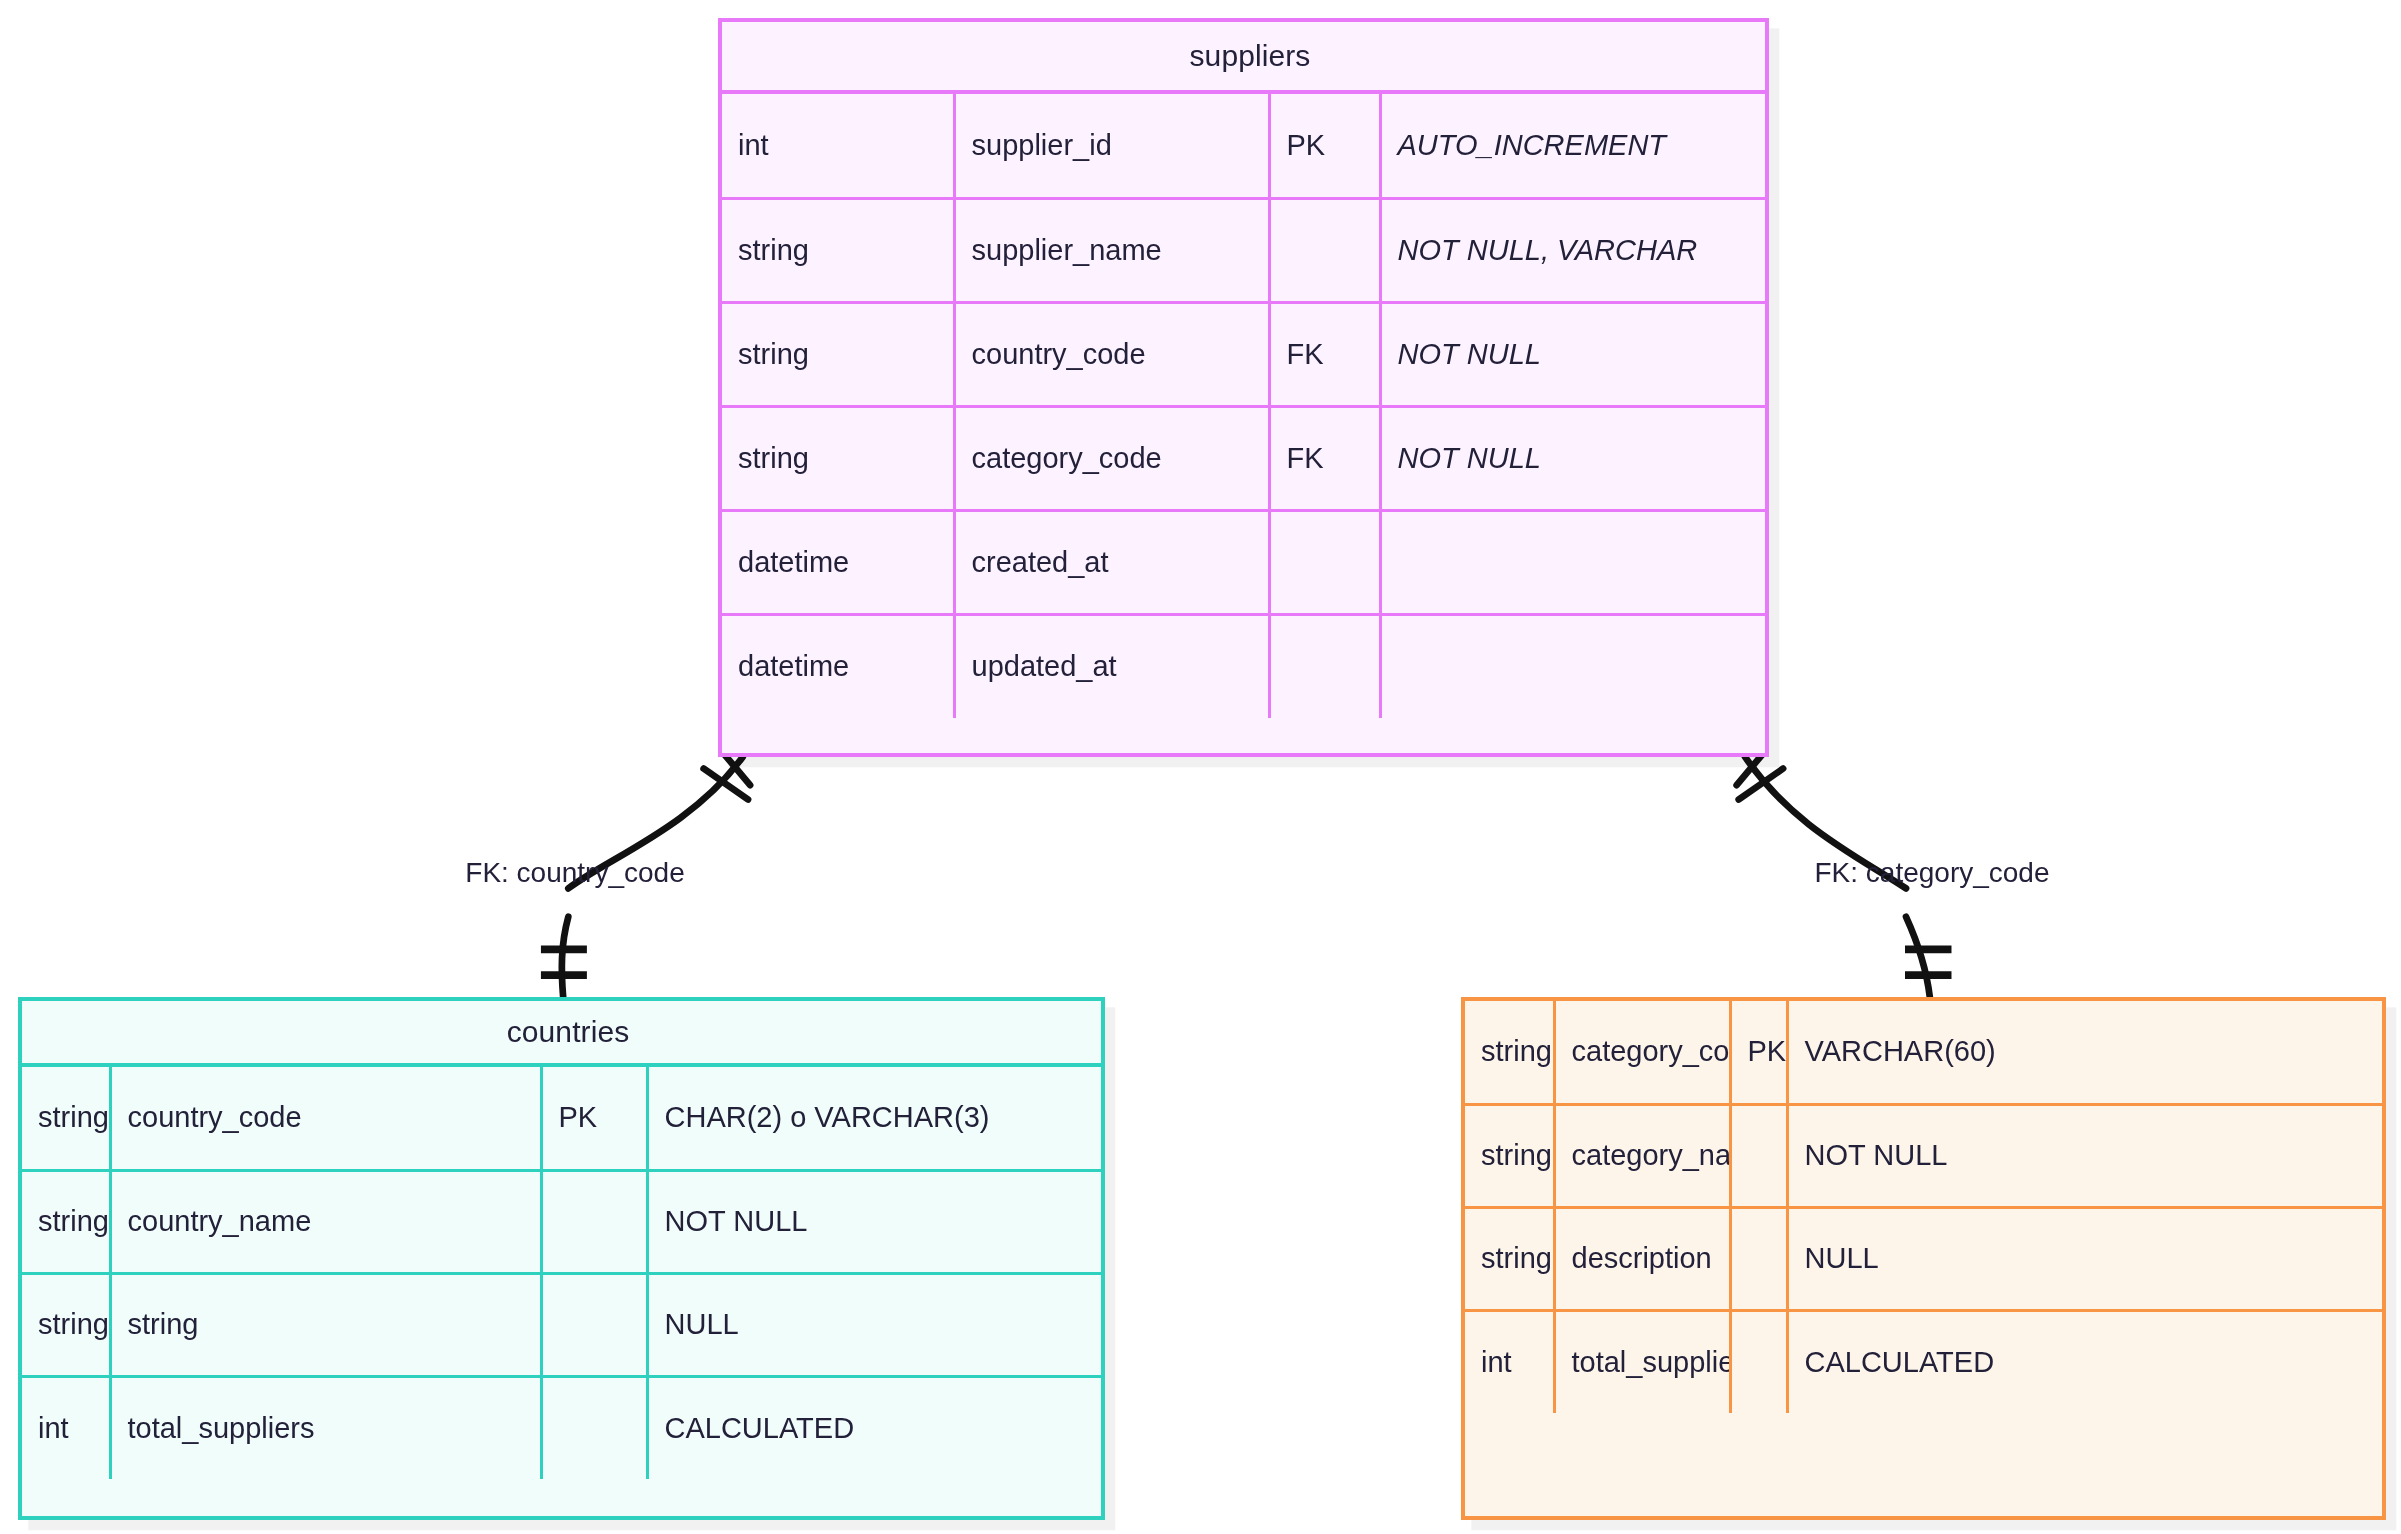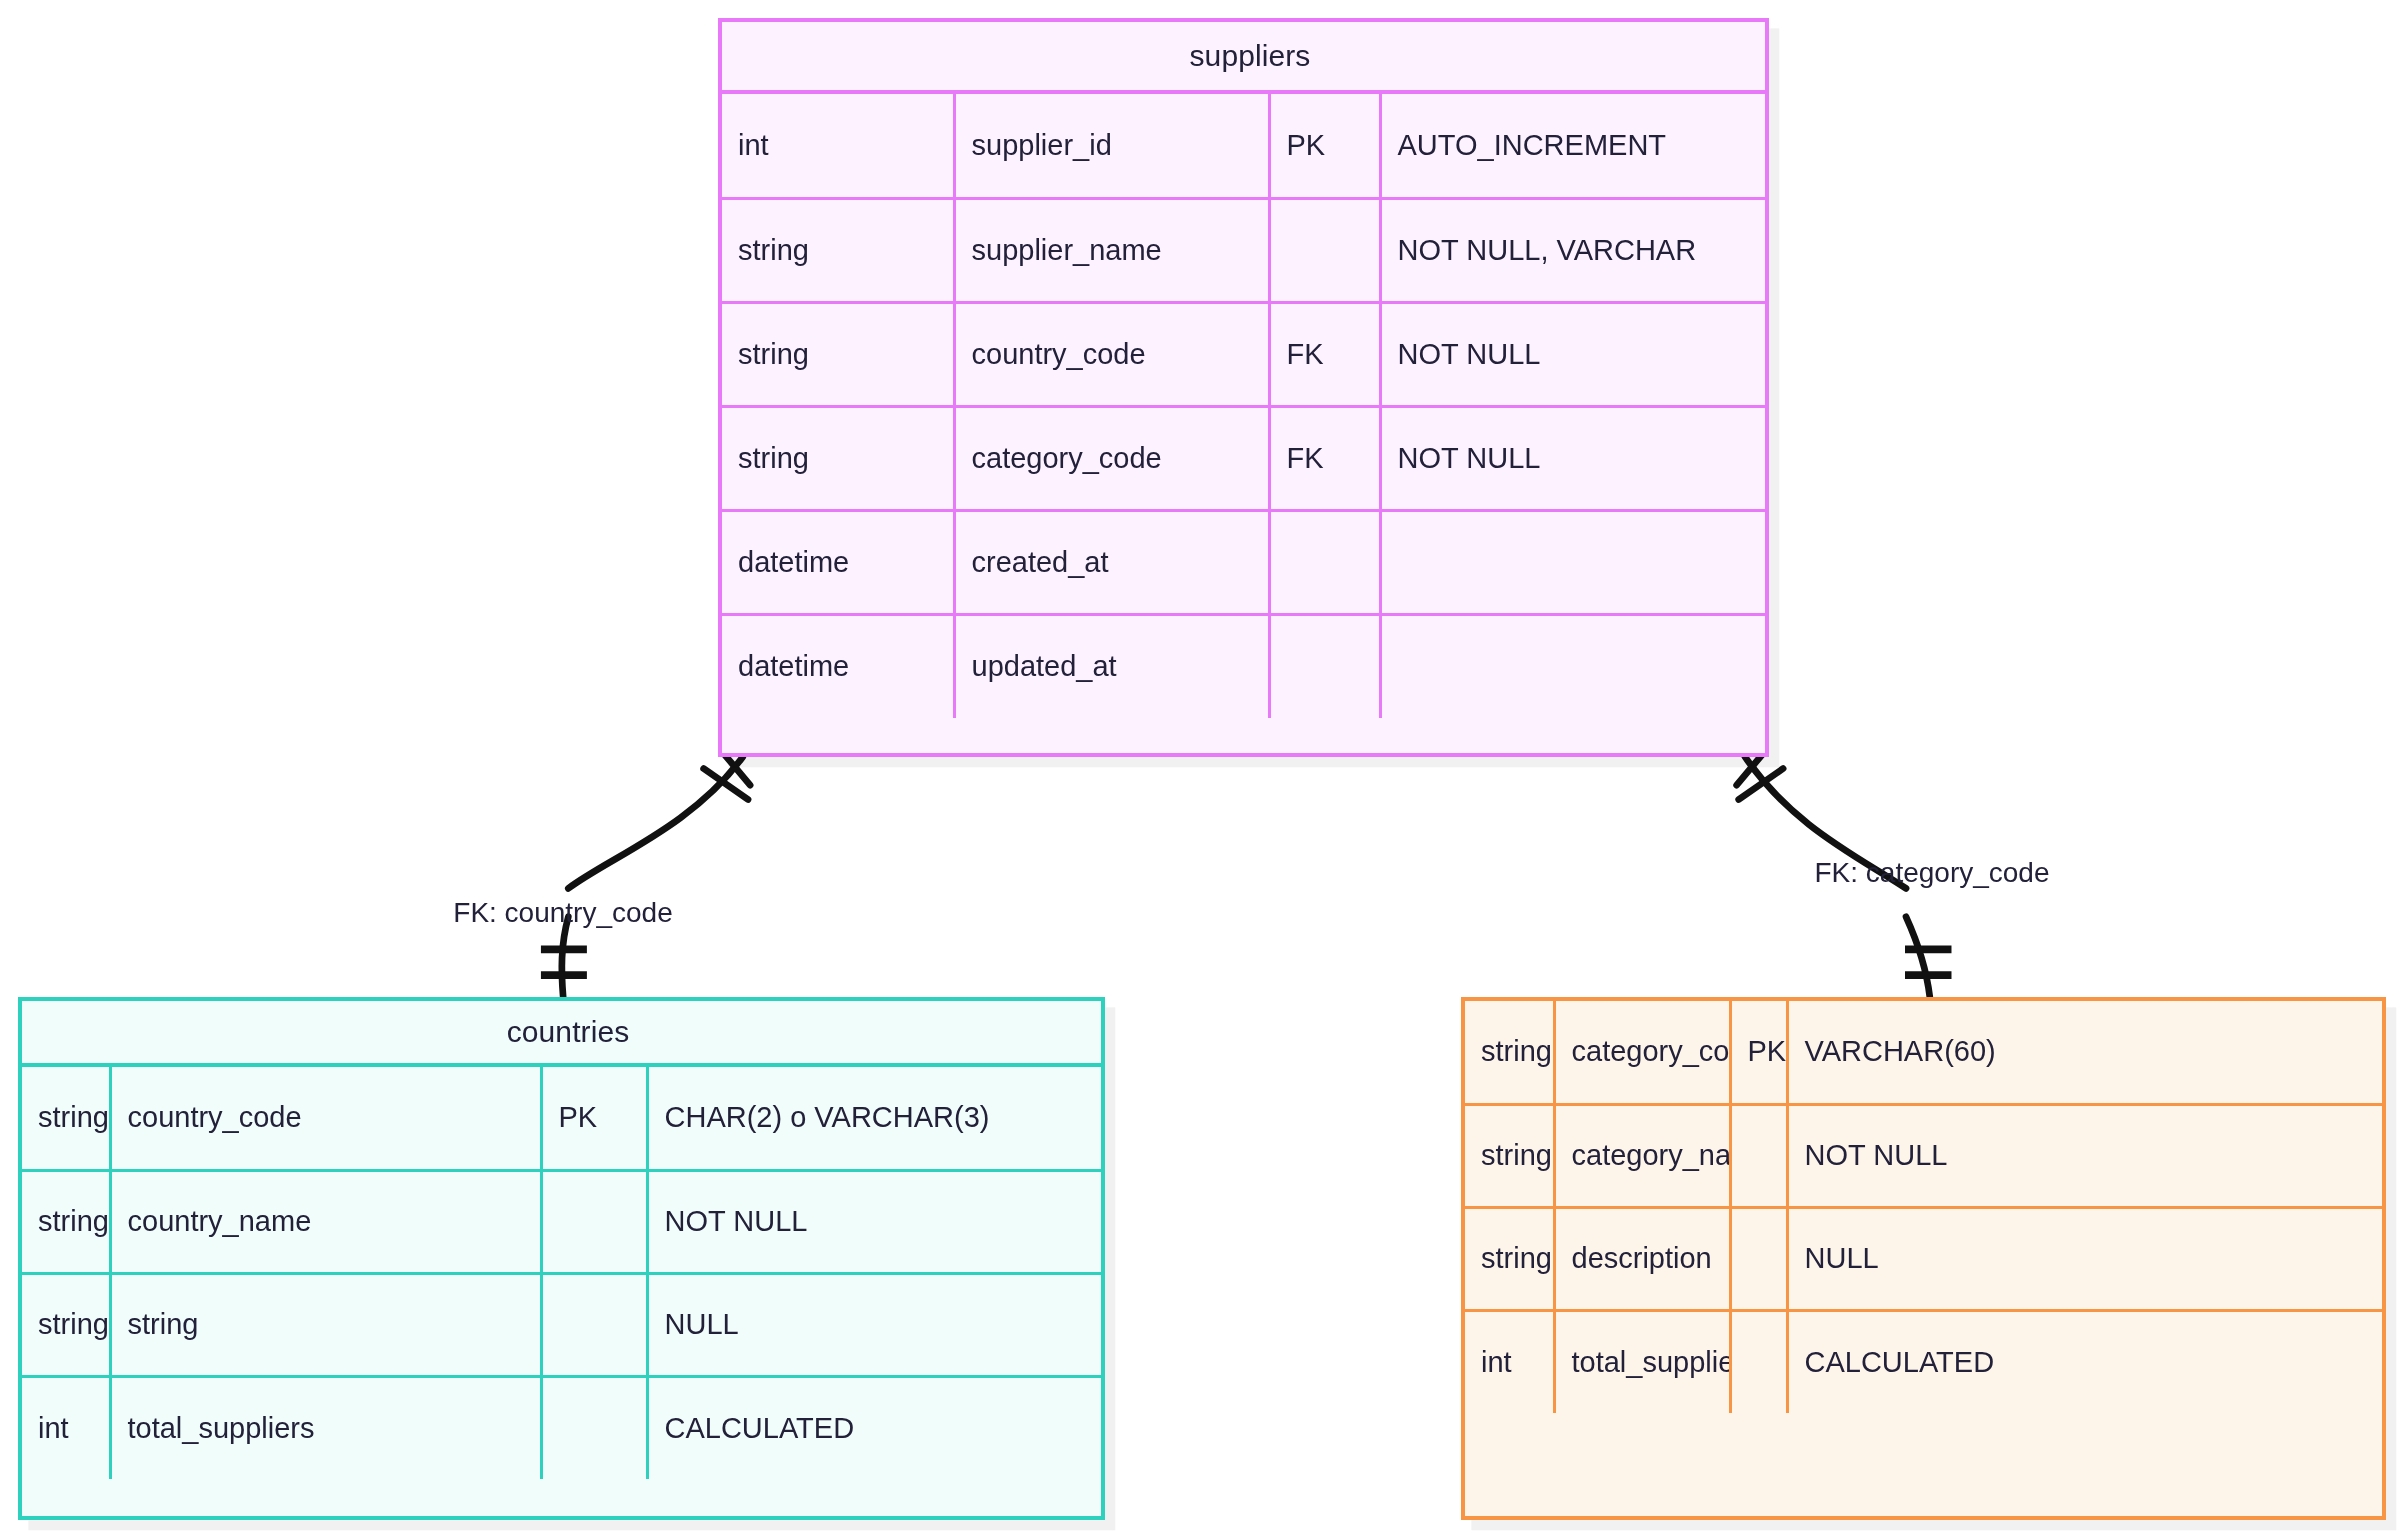--- a/index.html
+++ b/index.html
@@ -66,21 +66,21 @@
     left: 718px;
     top: 18px;
     width: 1051px;
     height: 739px;
     border-color: #e879f9;
     background: #fdf2ff;
   }
   #ent-suppliers .entity-title { height: 72px; border-bottom: 4.1px solid #e879f9; }
   #ent-suppliers .entity-rows td { border-right: 3.1px solid #e879f9; border-bottom: 3.1px solid #e879f9; }
   #ent-suppliers .entity-rows tr:last-child td { border-bottom: 0; }
-  #ent-suppliers .entity-rows td:last-child { border-right: 0; }
+  #ent-suppliers .entity-rows td:last-child { border-right: 0; font-style: italic; }
 
   
   #ent-countries {
     left: 18px;
     top: 997px;
     width: 1087px;
     height: 523px;
     border-color: #2ed1bd;
     background: #f0fdfa;
   }
@@ -113,21 +113,21 @@
     pointer-events: none;
   }
 
   .rel-label {
     position: absolute;
     font-size: 28px;
     color: #23213a;
     white-space: nowrap;
     transform: translate(-50%, -50%);
   }
-  #rel-label-country  { left: 563px; top: 873px; margin-top: 40px; }
+  #rel-label-country  { left: 575px; top: 873px; }
   #rel-label-category { left: 1932px; top: 873px; }
 </style>
 </head>
 <body>
 
 <div id="canvas">
 
   <svg id="rel-layer" viewBox="0 0 4648 2970" width="2401" height="1534" xmlns="http://www.w3.org/2000/svg">
 
     <g>

